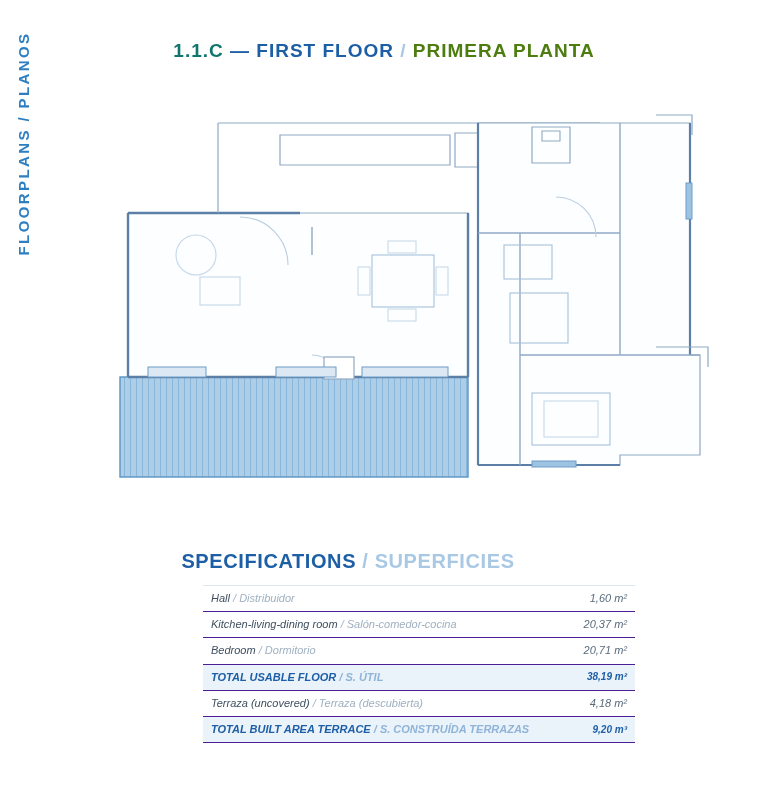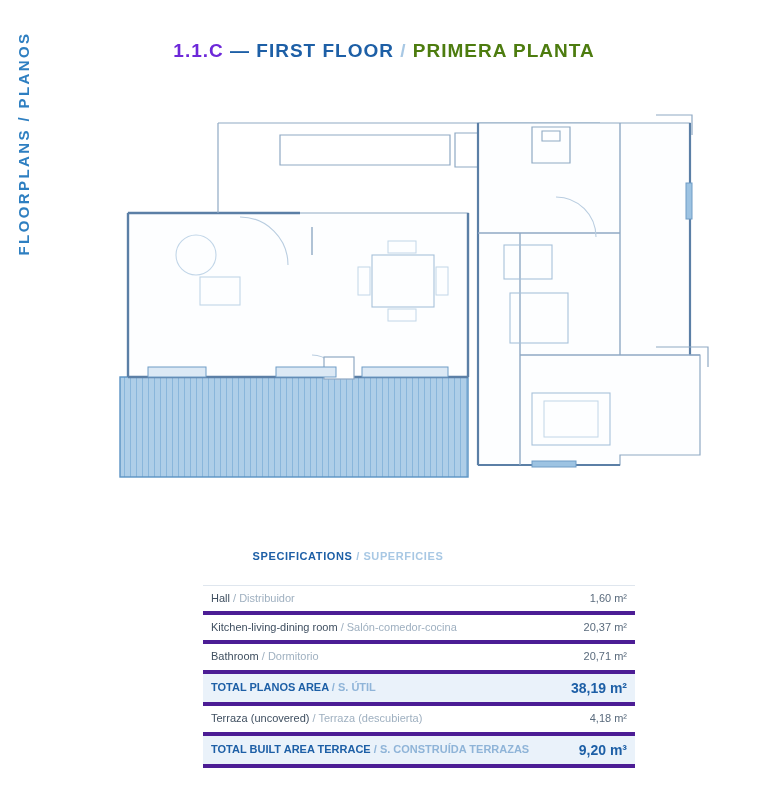--- a/index.html
+++ b/index.html
@@ -43,21 +43,21 @@
   .title-row {
     position: absolute;
     left: 0;
     top: 40px;
     width: 768px;
     text-align: center;
     font-size: 19px;
     font-weight: bold;
     letter-spacing: 1px;
   }
-  .title-code { color: #6d28d9; }
+  .title-code { color: #0f766e; }
   .title-dash { color: #1d5fa6; }
   .title-en { color: #1d5fa6; margin-top: 8px; }
   .title-sep { color: #a8c8e4; font-weight: bold; }
   .title-es { color: #4d7c0f; }
 
   
   .plan-wrap {
     position: absolute;
     left: 100px;
     top: 105px;
@@ -66,57 +66,58 @@
   }
   .plan-wrap svg { display: block; }
 
   
   .spec-title {
     position: absolute;
     left: 0;
     top: 550px;
     width: 696px;
     text-align: center;
-    font-size: 11px;
+    font-size: 20px;
     font-weight: bold;
     letter-spacing: 0.6px;
   }
   .spec-title .en { color: #1d5fa6; }
   .spec-title .sep { color: #a8c8e4; }
   .spec-title .es { color: #a8c8e4; }
 
   .spec-table {
     position: absolute;
     left: 203px;
     top: 585px;
     width: 432px;
     border-collapse: collapse;
     font-size: 11px;
   }
   .spec-table td {
     padding: 6px 8px 6px 8px;
-    border-bottom: 4px solid #4c1d95;
+    border-bottom: 1px solid #4c1d95;
     vertical-align: middle;
     line-height: 1.2;
+    font-style: italic;
   }
   .spec-table tr:first-child td { border-top: 1px solid #dfe6ee; }
   .spec-table td.value {
     text-align: right;
     white-space: nowrap;
   }
   .row-normal td { color: #5a6b7d; background: #ffffff; }
   .row-normal .lbl-en { color: #3f4f60; }
   .row-normal .lbl-es { color: #9fb0c0; }
   .row-total td {
     background: #eaf2fa;
     color: #1d5fa6;
     font-weight: bold;
   }
   .row-total .lbl-es { color: #8fb4d8; font-weight: bold; }
-  .row-total .value { color: #1d5fa6; font-weight: bold; font-size: 14px; }
+  .row-total .value { color: #1d5fa6; font-weight: bold; font-size: 10px; }
   .row-normal .value { color: #5a6b7d; }
 </style>
 </head>
 <body>
 
 <div class="side-label">
   <span>FLOORPLANS / PLANOS</span>
 </div>
 
 <div class="title-row">
@@ -220,29 +221,29 @@
     <tr class="row-normal">
       <td>
         <span class="lbl-en">Kitchen-living-dining room</span>
         <span class="lbl-es">/</span>
         <span class="lbl-es">Salón-comedor-cocina</span>
       </td>
       <td class="value">20,37 m²</td>
     </tr>
     <tr class="row-normal">
       <td>
-        <span class="lbl-en">Bathroom</span>
+        <span class="lbl-en">Bedroom</span>
         <span class="lbl-es">/</span>
         <span class="lbl-es">Dormitorio</span>
       </td>
       <td class="value">20,71 m²</td>
     </tr>
     <tr class="row-total">
       <td>
-        <span class="lbl-en">TOTAL PLANOS AREA</span>
+        <span class="lbl-en">TOTAL USABLE FLOOR</span>
         <span class="lbl-es">/</span>
         <span class="lbl-es">S. ÚTIL</span>
       </td>
       <td class="value">38,19 m²</td>
     </tr>
     <tr class="row-normal">
       <td>
         <span class="lbl-en">Terraza (uncovered)</span>
         <span class="lbl-es">/</span>
         <span class="lbl-es">Terraza (descubierta)</span>

